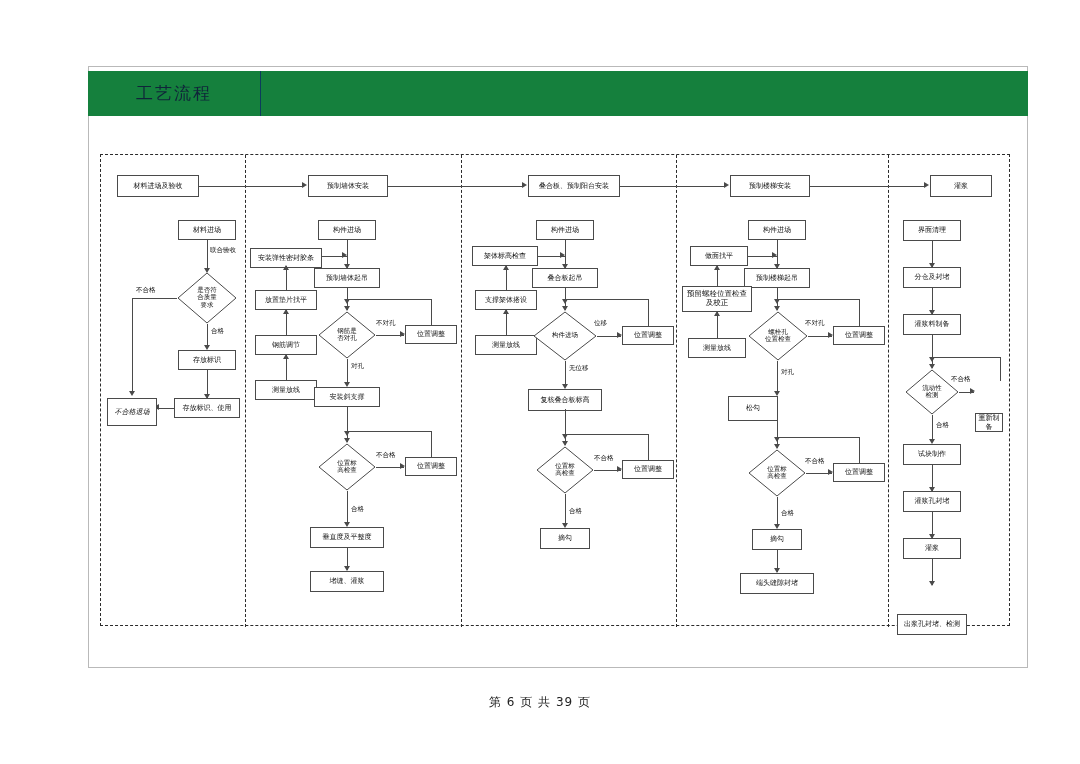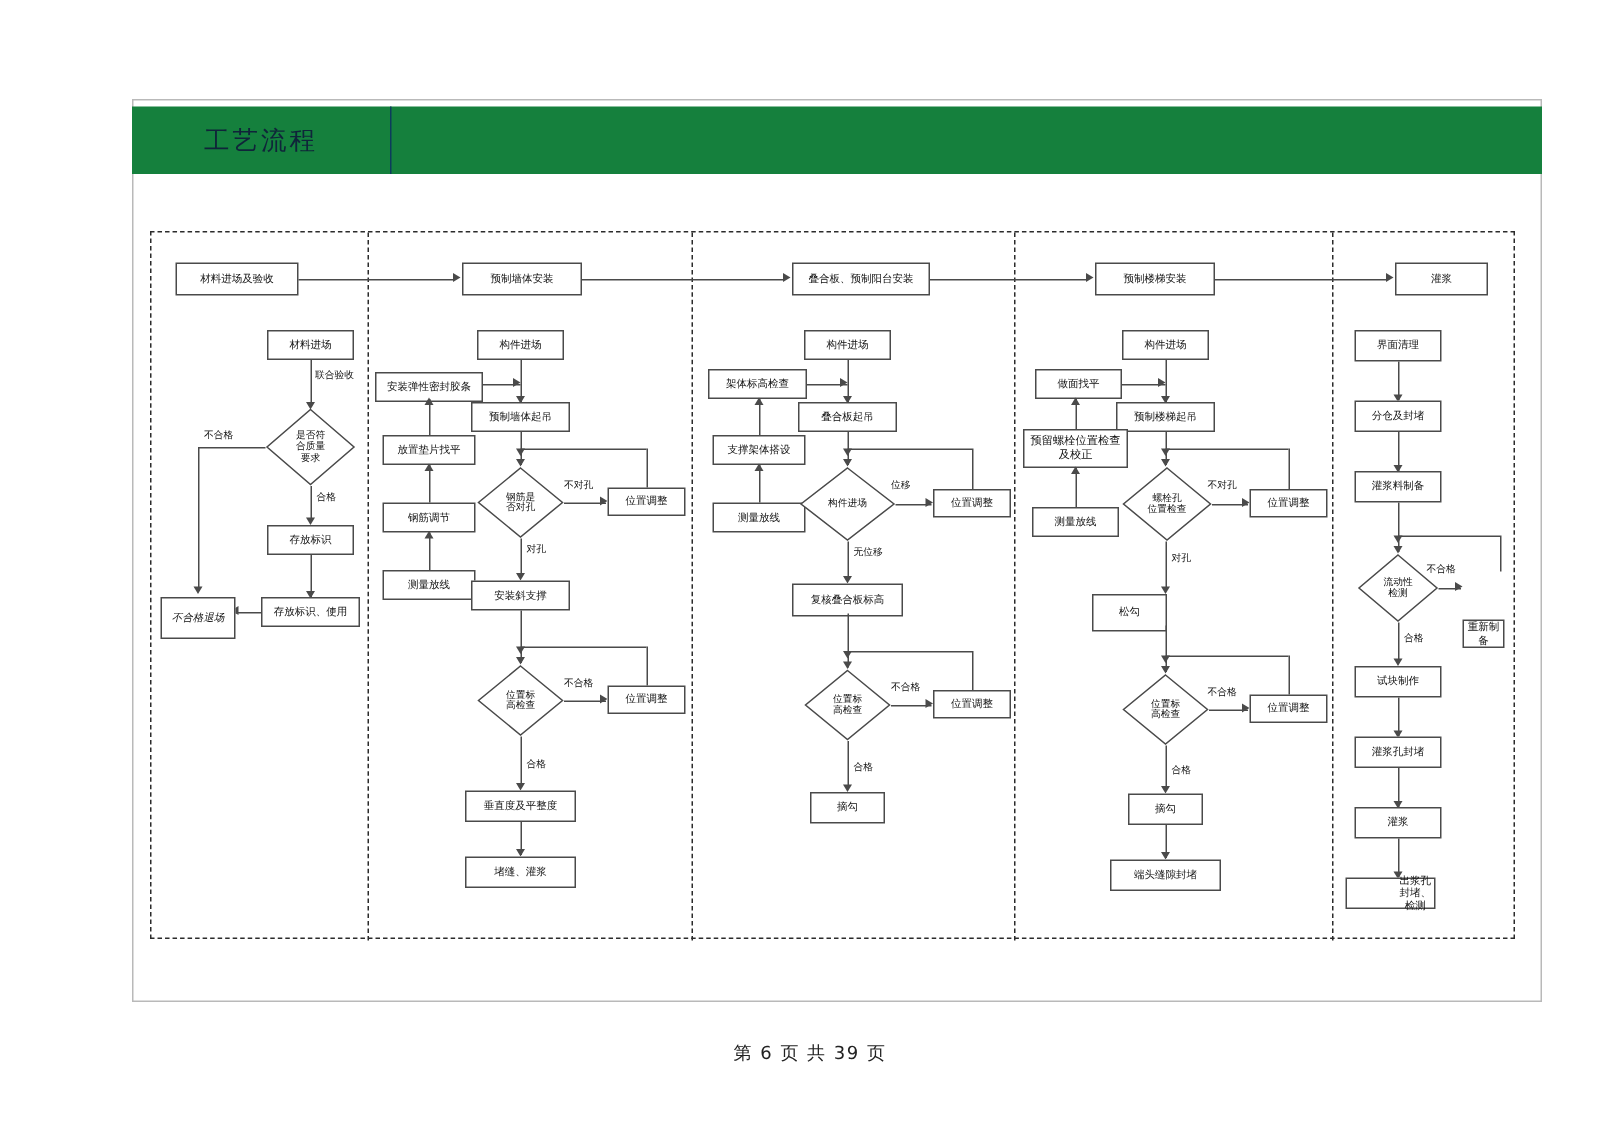--- a/index.html
+++ b/index.html
@@ -412,17 +412,17 @@
   <div class="arw down" style="left:928.5px;top:487px;"></div>
 
   <div class="node" style="left:903px;top:491px;width:58px;height:21px;">灌浆孔封堵</div>
   <div class="ln lnv" style="left:932px;top:512px;height:26px;"></div>
   <div class="arw down" style="left:928.5px;top:534px;"></div>
 
   <div class="node" style="left:903px;top:538px;width:58px;height:21px;">灌浆</div>
   <div class="ln lnv" style="left:932px;top:559px;height:26px;"></div>
   <div class="arw down" style="left:928.5px;top:581px;"></div>
 
-  <div class="node" style="left:897px;top:585px;width:60px;height:21px;padding-left:34px;">出浆孔封堵、检测</div>
+  <div class="node" style="left:897px;top:614px;width:70px;height:21px;">出浆孔封堵、检测</div>
 
   <div id="footer">第 6 页 共 39 页</div>
 
 </div>
 
 </body></html>

